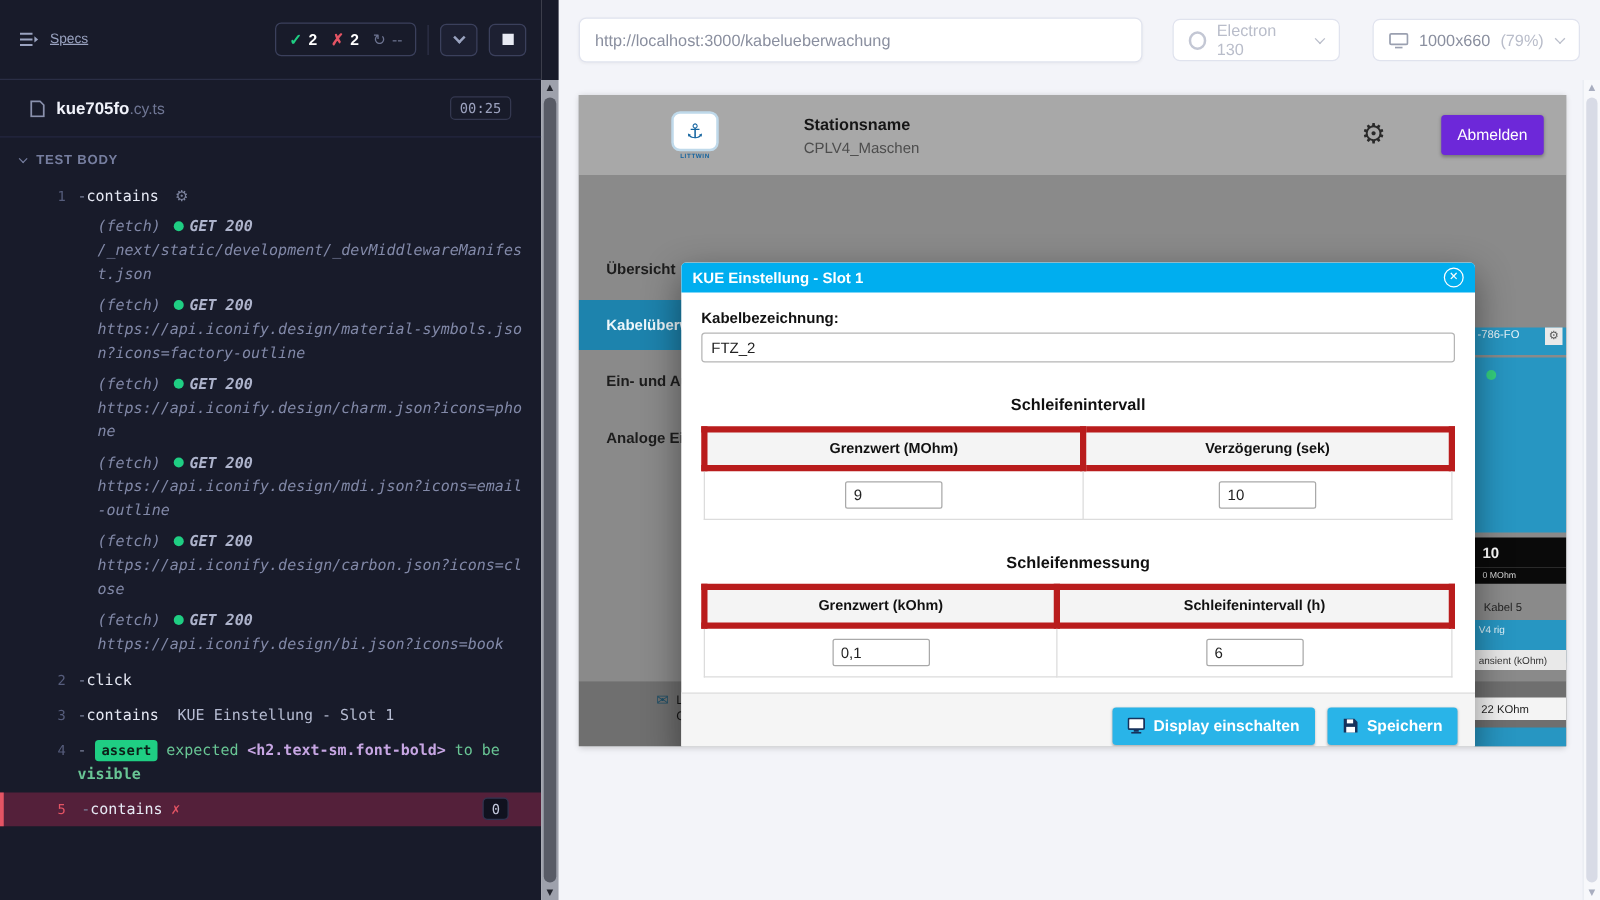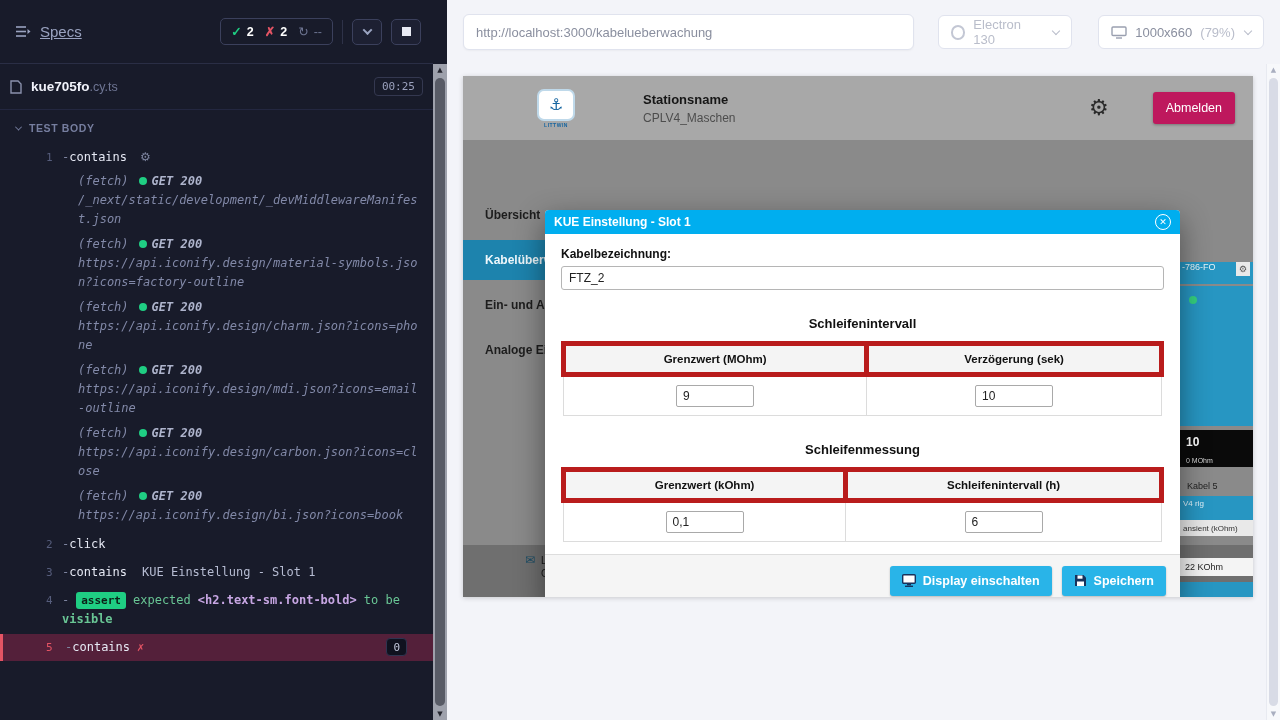--- a/index.html
+++ b/index.html
@@ -2,33 +2,33 @@
 <html><head>
 <meta charset="utf-8">
 <style>
   * { box-sizing: border-box; margin: 0; padding: 0; }
   html,body { width:1280px; height:720px; overflow:hidden; font-family:"Liberation Sans",sans-serif; }
   .layout { display:flex; width:1280px; height:720px; }
 
   
   .runner { width:433px; background:#181b2a; color:#d5d9e8; display:flex; flex-direction:column; flex:0 0 433px; }
   .runner-top { height:64px; display:flex; align-items:center; padding:0 12px 0 16px; border-bottom:1px solid #2a2e45; }
-  .specs-btn { display:flex; gap:9px; align-items:center; color:#9aa3c0; font-size:15px;text-decoration:underline; }
+  .specs-btn { display:flex; gap:9px; color:#9aa3c0; font-size:11px;text-decoration:underline; }
   .runner-top-right { margin-left:auto; display:flex; align-items:center; gap:9px; }
   .stats-pill { display:flex; align-items:center; gap:11px; border:1px solid #3b405c; border-radius:5px; padding:5px 10px; font-size:12.5px; }
   .stat { display:flex; gap:5px; align-items:center; font-weight:bold; color:#fff; }
   .check { color:#1fce83; font-weight:bold; }
   .cross { color:#e45464; font-weight:bold; }
   .refresh { color:#6d7491; }
   .pending-count { color:#6d7491; font-weight:normal; }
   .divider-v { width:1px; height:24px; background:#2e3248; }
   .sq-btn { width:30px; height:26px; border:1px solid #3b405c; border-radius:5px; display:flex; align-items:center; justify-content:center; color:#9aa3c0; background:#1d2032; }
   .stop-square { width:9px; height:9px; background:#e8eaf3; }
   .chev { width:7px; height:7px; border-right:2px solid currentColor; border-bottom:2px solid currentColor; transform:rotate(45deg) translate(-1px,-1px); display:inline-block; }
-  .spec-row { display:flex; align-items:center; padding:13px 10px; border-bottom:1px solid #232740; }
+  .spec-row { display:flex; align-items:center; padding:13px 24px; border-bottom:1px solid #232740; }
   .spec-left { display:flex; align-items:center; gap:9px; }
   .spec-name { font-weight:bold; color:#f0f2fa; font-size:13.5px; }
   .spec-ext { color:#6f7694; font-weight:normal; font-size:12.5px; }
   .timer { margin-left:auto; border:1px solid #343850; border-radius:4px; padding:2px 7px; font:11px "DejaVu Sans Mono",monospace; color:#9ba1bd; }
   .testbody { display:flex; align-items:center; gap:8px; padding:12px 16px 8px; color:#767e9f; font-size:10.5px; font-weight:bold; letter-spacing:.6px; }
   .testbody .chev { width:5px; height:5px; border-width:1.5px; }
 
   .cmdlog { flex:1; font-family:"DejaVu Sans Mono",monospace; font-size:12px; overflow:hidden; padding-top:2px; }
   .cmd-row { display:flex; align-items:flex-start; padding:4px 8px 4px 0; line-height:19px; margin-bottom:1px; }
   .cmd-num { flex:0 0 62px; text-align:left; padding-left:46px; color:#565d7c; font-size:11px; line-height:19px; }
@@ -75,21 +75,21 @@
   
   .aut { position:absolute; left:16px; top:12px; width:790px; height:521px; background:#8a8a8a; box-shadow:0 1px 5px rgba(0,0,0,.18); overflow:hidden; }
   .app-header { height:64px; background:#a8a8a8; display:flex; align-items:center; padding:0 18px 0 74px; }
   .logo-wrap { display:flex; flex-direction:column; align-items:center; }
   .logo-tile { width:38px; height:32px; background:#fff; border:2px solid #bfd9ea; border-radius:7px; display:flex; align-items:center; justify-content:center; color:#1565a0; font-size:16px; font-family:"DejaVu Sans",sans-serif; }
   .logo-text { font-size:5px; color:#1565a0; font-weight:bold; letter-spacing:.5px; margin-top:1px; }
   .station { margin-left:68px; }
   .station-label { font-weight:bold; font-size:13px; color:#161616; }
   .station-value { font-size:12px; color:#4d4d4d; margin-top:4px; }
   .gear-app { margin-left:auto; margin-right:44px; font-size:22px; color:#2a2a2a; font-family:"DejaVu Sans",sans-serif; line-height:1; }
-  .logout-btn { background:#be185d; color:#fff; font-size:12.5px; padding:9px 13px; border-radius:3px; box-shadow:0 1px 3px rgba(0,0,0,.3); border:none; font-family:inherit; }
+  .logout-btn { background:#6d28d9; color:#fff; font-size:12.5px; padding:9px 13px; border-radius:3px; box-shadow:0 1px 3px rgba(0,0,0,.3); border:none; font-family:inherit; }
 
   .app-body { position:relative; height:405px; background:#8a8a8a; }
   .nav { position:absolute; left:0; top:55px; width:140px; }
   .nav-item { height:40px; display:flex; align-items:center; padding-left:22px; font-weight:bold; font-size:12px; color:#1d1d1d; margin-bottom:5px; white-space:nowrap; overflow:hidden; }
   .nav-active { background:#1d83ad; color:#eef7fb; }
 
   .bg-right { position:absolute; right:0; top:0; width:74px; height:100%; }
   .bg-right > div { position:absolute; left:0; right:0; }
   .frag-top { top:122px; height:22px; background:#2796c2; color:#e8f4f9; font-size:9px; display:flex; align-items:flex-start; gap:4px; padding:0 3px; }
   .frag-gearbox { margin-left:auto; width:14px; height:14px; background:#e9e9e9; color:#555; font-size:9px; display:flex; align-items:center; justify-content:center; font-family:"DejaVu Sans",sans-serif; }

